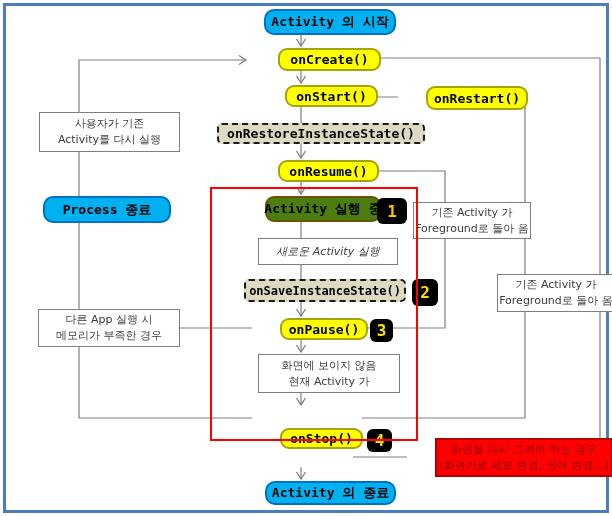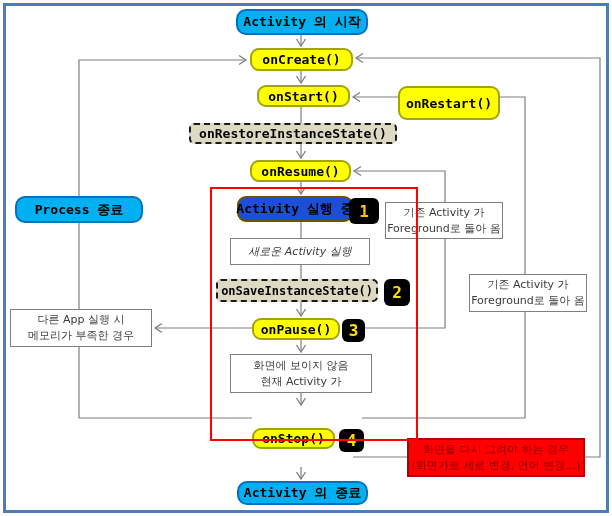--- a/index.html
+++ b/index.html
@@ -1,27 +1,27 @@
 <!DOCTYPE html>
 <html><head>
 <meta charset="utf-8">
 <style>
   html,body{margin:0;padding:0;background:#fff;}
   #stage{position:relative;width:612px;height:516px;background:#ffffff;overflow:hidden;
          font-family:"DejaVu Sans","Liberation Sans",sans-serif;}
   #frame{position:absolute;left:3px;top:3px;right:3px;bottom:3px;border:3px solid #4a7ebb;pointer-events:none;}
   #wires{position:absolute;left:0;top:0;z-index:1;}
   .node{position:absolute;box-sizing:border-box;display:flex;flex-direction:column;
-        align-items:center;justify-content:center;text-align:center;z-index:2;}
+        align-items:center;justify-content:center;text-align:center;z-index:2;margin-left:28px;}
   .mono{font-family:"DejaVu Sans Mono","Liberation Mono",monospace;font-weight:bold;
         font-size:13px;color:#000;white-space:nowrap;}
   .kr{font-size:11px;color:#3d3d3d;line-height:1.45;white-space:nowrap;}
   .blue{background:#00b0f0;border:2px solid #0070c0;border-radius:10px;}
   .yellow{background:#ffff00;border:2px solid #a3a30a;border-radius:9px;}
-  .orange{background:#1d4ed8;border:2px solid #6b5200;border-radius:9px;}
+  .orange{background:#4d7c0f;border:2px solid #6b5200;border-radius:9px;}
   .tan{background:#ddd9c3;border:2px dashed #1a1a1a;border-radius:5px;}
   .white{background:#ffffff;border:1px solid #7f7f7f;}
   .redbox{background:#ff0000;border:2px solid #b00000;}
   .redbox .kr{color:#8b0000;}
   .badge{position:absolute;background:#000;color:#ffe100;border-radius:6px;
          font-family:"DejaVu Sans Mono","Liberation Mono",monospace;font-weight:bold;
          font-size:16px;display:flex;align-items:center;justify-content:center;z-index:4;}
   .badge.b1{color:#ffc000;}
   #hl{position:absolute;left:210px;top:187px;width:204px;height:250px;
       border:2px solid #ff0000;z-index:3;pointer-events:none;}
@@ -65,21 +65,21 @@
   </div>
 
   <div class="node yellow" style="left:250px;top:48px;width:103px;height:23px;">
     <span class="mono">onCreate()</span>
   </div>
 
   <div class="node yellow" style="left:257px;top:85px;width:93px;height:22px;">
     <span class="mono">onStart()</span>
   </div>
 
-  <div class="node yellow" style="left:398px;top:86px;width:102px;height:34px;">
+  <div class="node yellow" style="left:398px;top:86px;width:102px;height:24px;">
     <span class="mono">onRestart()</span>
   </div>
 
   <div class="node tan" style="left:189px;top:123px;width:208px;height:21px;">
     <span class="mono">onRestoreInstanceState()</span>
   </div>
 
   <div class="node yellow" style="left:250px;top:160px;width:101px;height:22px;">
     <span class="mono">onResume()</span>
   </div>
@@ -111,20 +111,24 @@
   <div class="node yellow" style="left:252px;top:428px;width:83px;height:21px;">
     <span class="mono">onStop()</span>
     <span class="badge" style="left:85px;top:-1px;width:25px;height:23px;">4</span>
   </div>
 
 
   <div class="node blue" style="left:237px;top:481px;width:131px;height:24px;">
     <span class="mono">Activity 의 종료</span>
   </div>
 
+  <div class="node white" style="left:11px;top:112px;width:141px;height:40px;">
+    <span class="kr">사용자가 기존</span>
+    <span class="kr">Activity를 다시 실행</span>
+  </div>
 
   <div class="node blue" style="left:15px;top:196px;width:128px;height:27px;">
     <span class="mono">Process 종료</span>
   </div>
 
   <div class="node white" style="left:10px;top:309px;width:142px;height:38px;">
     <span class="kr">다른 App 실행 시</span>
     <span class="kr">메모리가 부족한 경우</span>
   </div>
 

